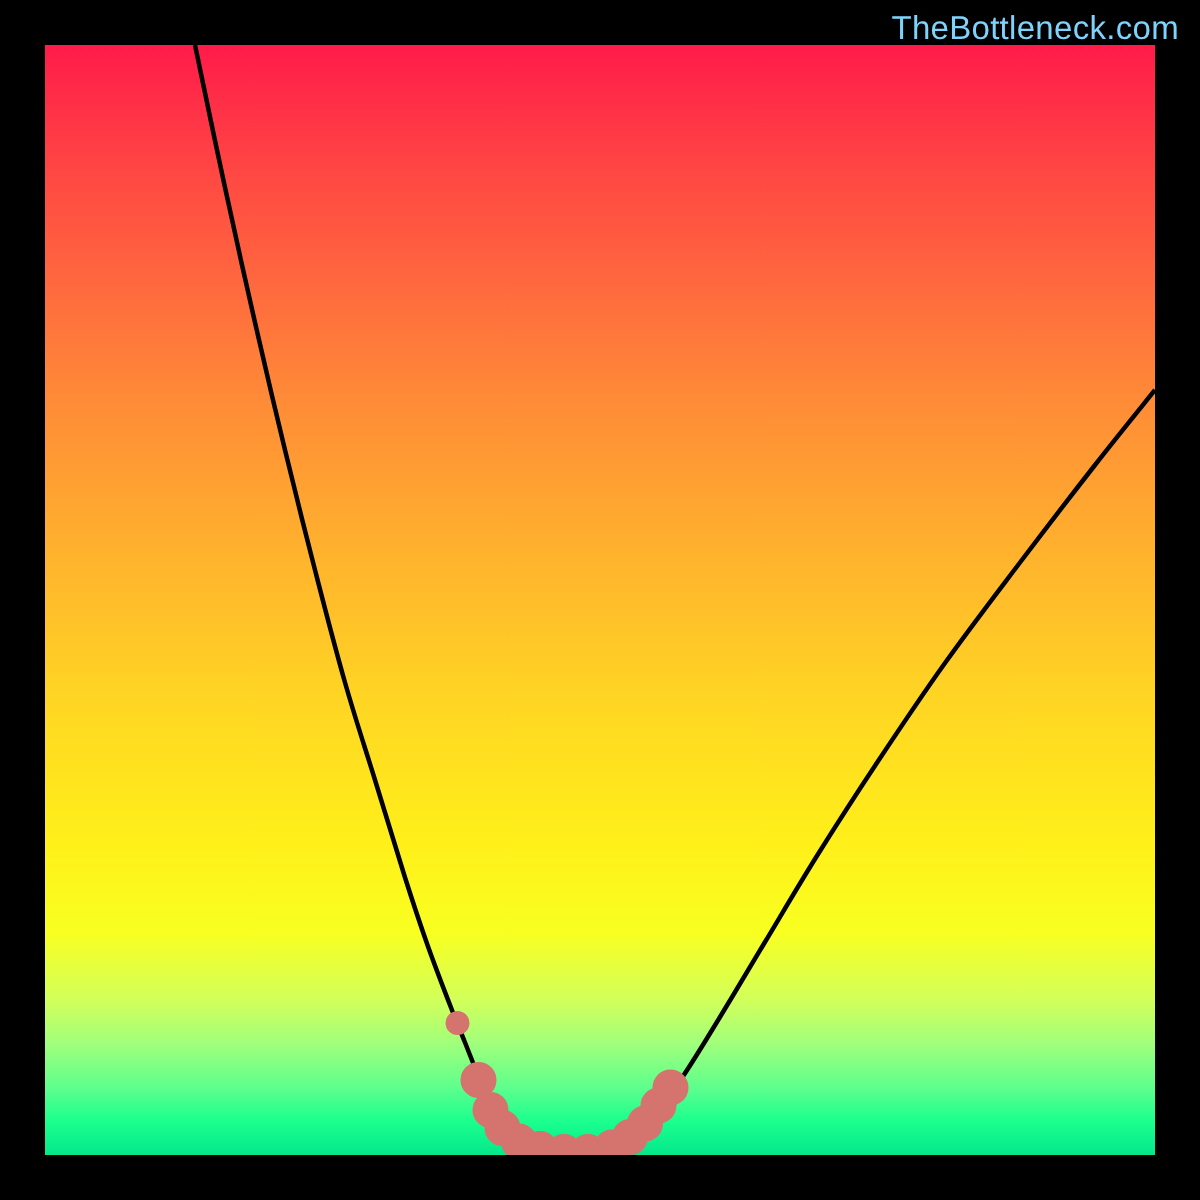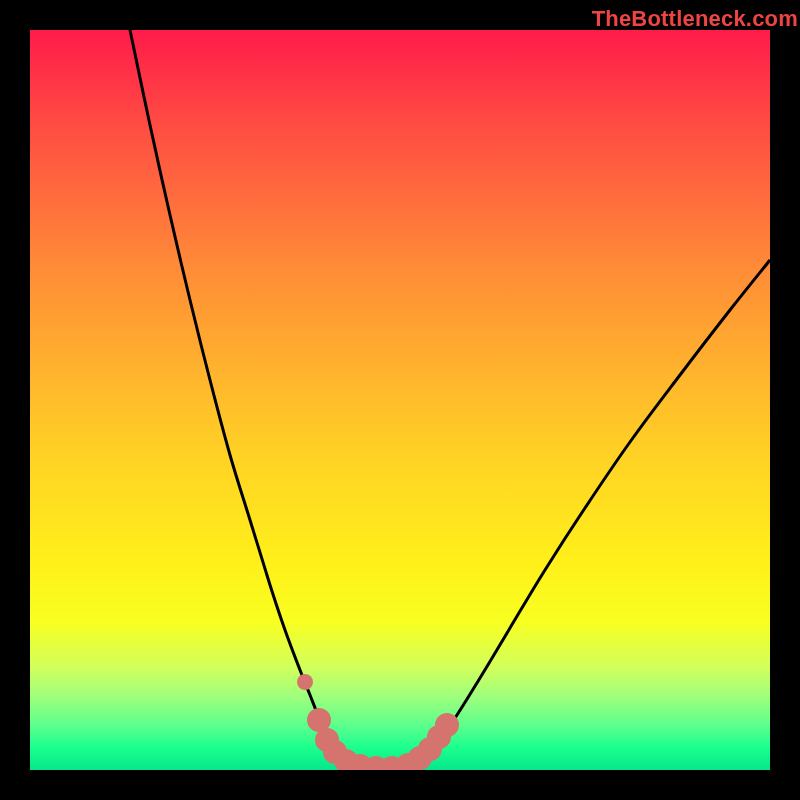--- a/index.html
+++ b/index.html
@@ -40,24 +40,24 @@
       #05e78b 100%
     );
   }
   .curves, .dots {
     position: absolute;
     inset: 0;
   }
   .watermark {
     position: absolute;
     top: 6px;
-    right: 2px;
-    color: #ef4444;
+    right: 14px;
+    color: #7dd3fc;
     font-size: 22px;
-    font-weight: 700;
+    font-weight: 400;
     letter-spacing: 0.2px;
     user-select: none;
   }
 </style>
 </head>
 <body>
 
 <div class="watermark">TheBottleneck.com</div>
 
 <div class="frame">

